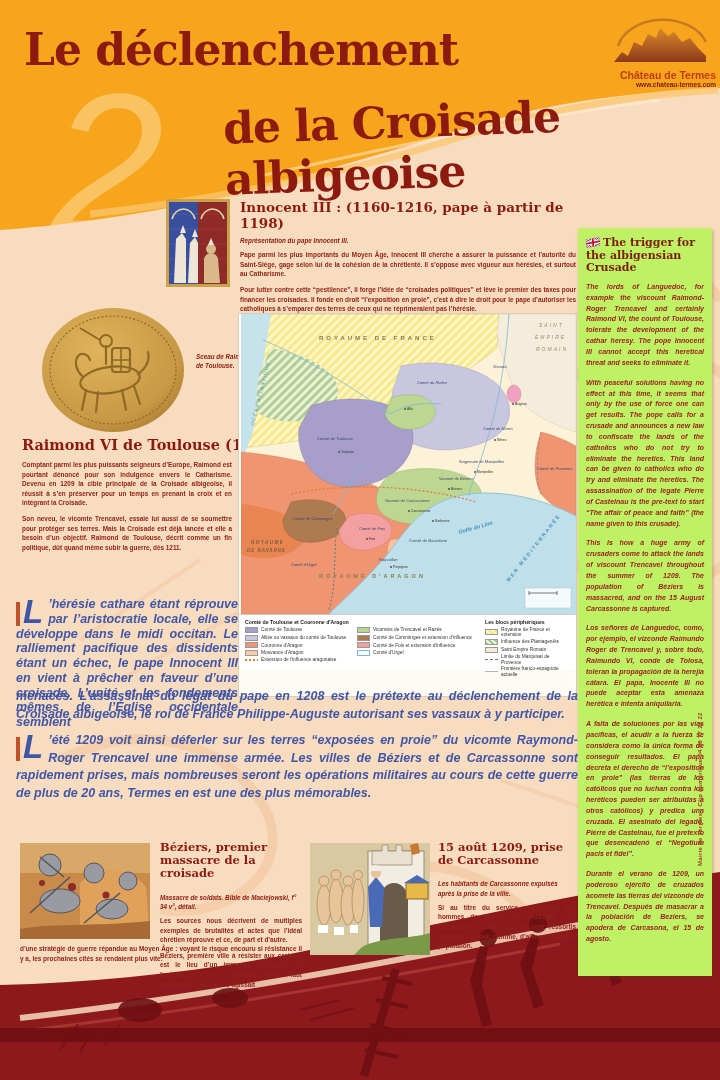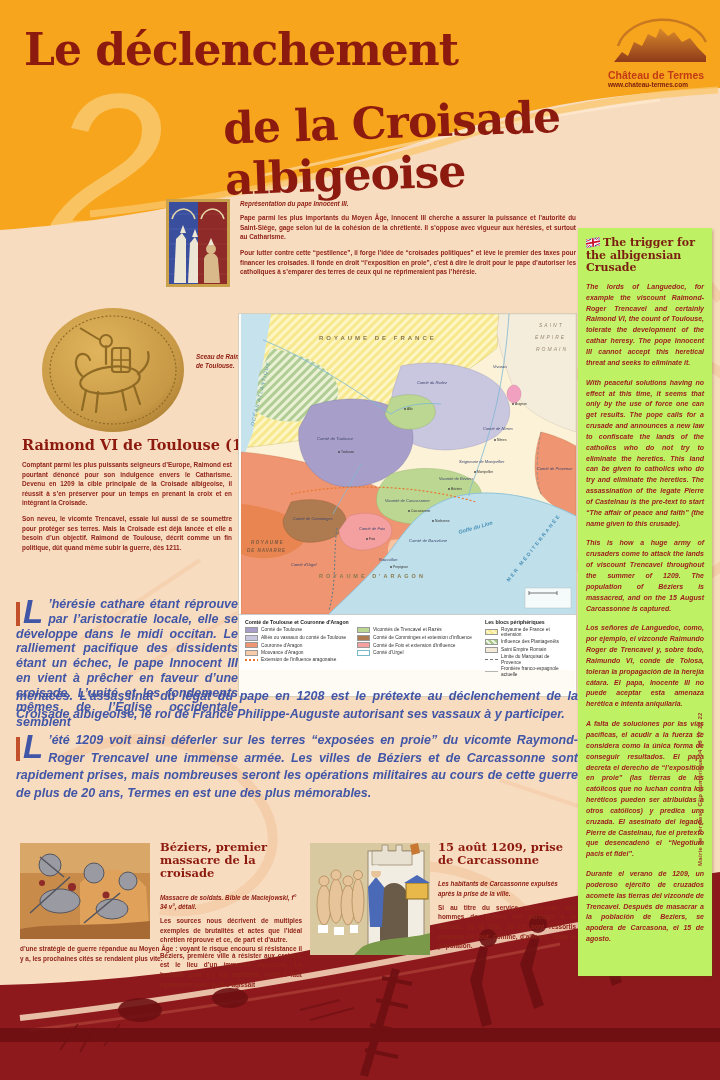--- a/index.html
+++ b/index.html
@@ -8,21 +8,21 @@
   #poster *{box-sizing:border-box;}
   .abs{position:absolute;}
   svg{display:block;}
 
   
   .title{color:#8C1A0E;font-family:"DejaVu Serif",serif;font-weight:bold;letter-spacing:-1px;}
   .title1{left:24px;top:24px;font-size:44px;}
   .title2{left:224px;top:94px;font-size:44px;transform:rotate(-2deg);}
 
   
-  .logo{left:608px;top:10px;width:108px;text-align:left;}
+  .logo{left:608px;top:10px;width:108px;text-align:right;}
   .logo-name{color:#C33B16;font-weight:bold;font-size:10.5px;margin-top:1px;}
   .logo-url{color:#7A1A10;font-weight:bold;font-size:6.5px;}
 
   
   .red-head{color:#8C1A0E;font-family:"DejaVu Serif",serif;font-weight:bold;}
   .red-cap{color:#8C1A0E;font-size:6.3px;font-style:italic;font-weight:bold;line-height:1.45;}
   .red-body{color:#8F2318;font-size:6.4px;font-weight:bold;line-height:1.5;text-align:justify;}
   .red-body + .red-body{margin-top:6px;}
 
   
@@ -184,20 +184,21 @@
       <path d="M14,34 l3,-8 3,8 Z"></path>
         <path d="M26,38 l3,-8 3,8 Z"></path>
     </g>
     <g fill="#D9B98A">
       <path d="M38,84 L38,60 C40,52 50,52 52,60 L54,84 Z"></path>
       <circle cx="45" cy="50" r="5"></circle>
     </g>
     <path d="M42,46 l3,-7 3,7 Z" fill="#EDE6D4"></path>
   </svg>
   <div class="abs innocent-txt">
+    <div class="red-head innocent-head">Innocent III : (1160-1216, pape à partir de 1198)</div>
     <div class="red-cap">Représentation du pape Innocent III.</div>
     <div class="red-body">Pape parmi les plus importants du Moyen Âge, Innocent III cherche a assurer la puissance et l’autorité du Saint-Siège, gage selon lui de la cohésion de la chrétienté. Il s’oppose avec vigueur aux hérésies, et surtout au Catharisme.</div>
     <div class="red-body">Pour lutter contre cette “pestilence”, il forge l’idée de “croisades politiques” et lève le premier des taxes pour financer les croisades. Il fonde en droit “l’exposition en proie”, c’est à dire le droit pour le pape d’autoriser les catholiques à s’emparer des terres de ceux qui ne réprimeraient pas l’hérésie.</div>
   </div>
 
   <svg class="abs seal" width="146" height="128">
     <defs>
       <radialGradient id="rg-seal" cx="0.4" cy="0.35" r="0.8">
         <stop offset="0" stop-color="#E0B45C"></stop>
           <stop offset="0.7" stop-color="#C79845"></stop>

